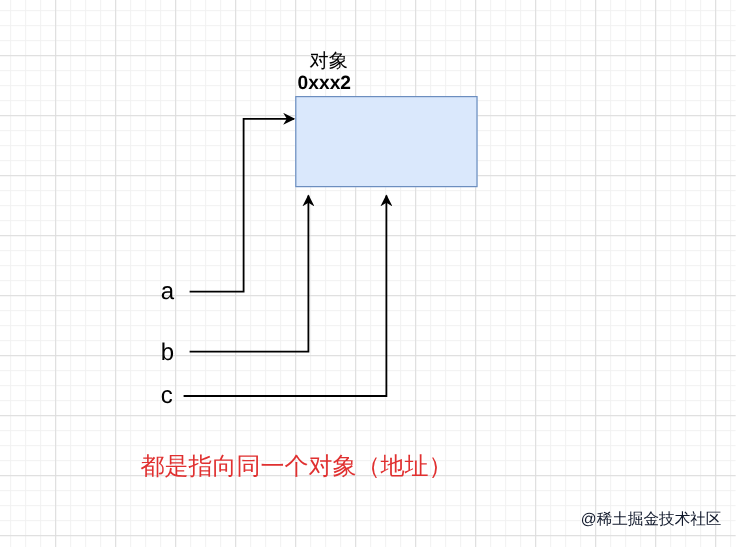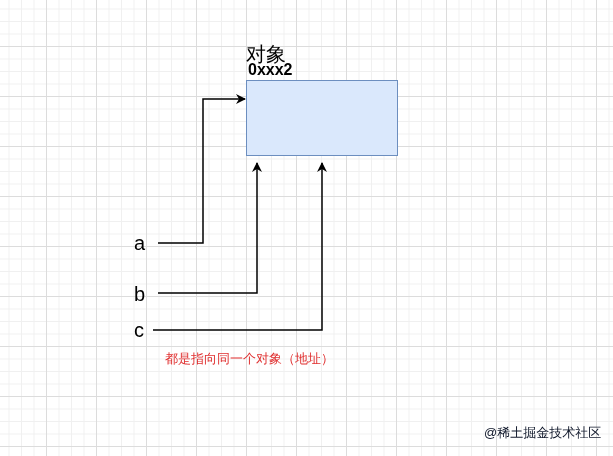--- a/index.html
+++ b/index.html
@@ -13,24 +13,24 @@
         linear-gradient(to bottom, #f0f0f0 1px, transparent 1px);
       background-size: 50px 50px, 50px 50px, 12.5px 12.5px, 12.5px 12.5px;
       background-position: -4px -4px, -4px -4px, -4px -4px, -4px -4px;
       font-family: "Liberation Sans", "DejaVu Sans", sans-serif;
     }
     .abs { position: absolute; }
     .box {
       left: 246px; top: 80px; width: 150px; height: 74px;
       background: #dae8fc; border: 1px solid #6c8ebf;
     }
-    .box-title { left: 246px; top: 41px; font-size: 20px; color: #000; }
+    .box-title { left: 258px; top: 41px; font-size: 16px; color: #000; }
     .box-addr { left: 248px; top: 61px; font-size: 16px; color: #000; font-weight: bold; }
     .var-label { font-size: 20px; color: #000; }
-    .caption { left: 117px; top: 350px; font-size: 13px; color: #e03030; margin-left: 48px; }
+    .caption { left: 117px; top: 375px; font-size: 20px; color: #e03030; }
     .watermark { left: 484px; top: 424px; font-size: 13px; color: #0f172a; }
     svg.lines { position: absolute; left: 0; top: 0; }
   </style>
 </head>
 <body>
 
 <div class="abs box-title">对象</div>
 <div class="abs box-addr">0xxx2</div>
 <div class="abs box"></div>
 

